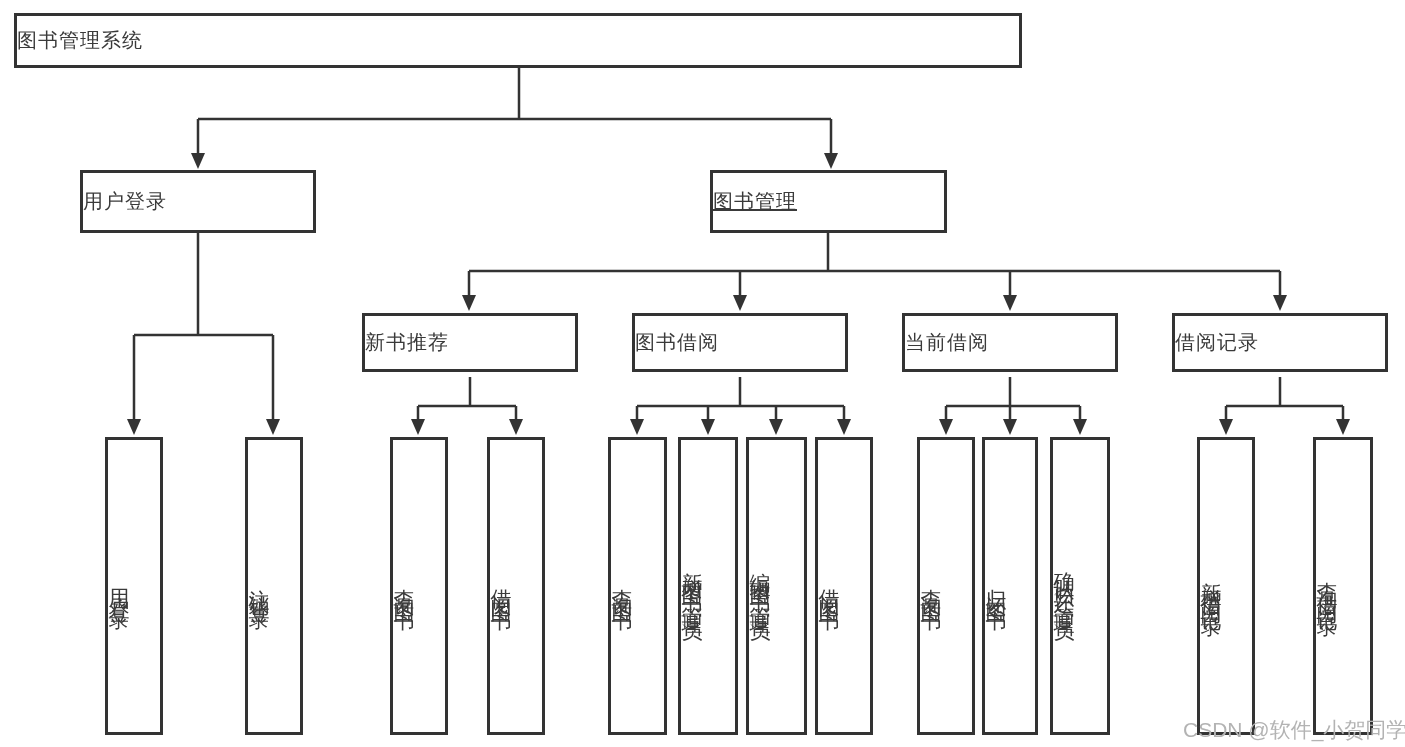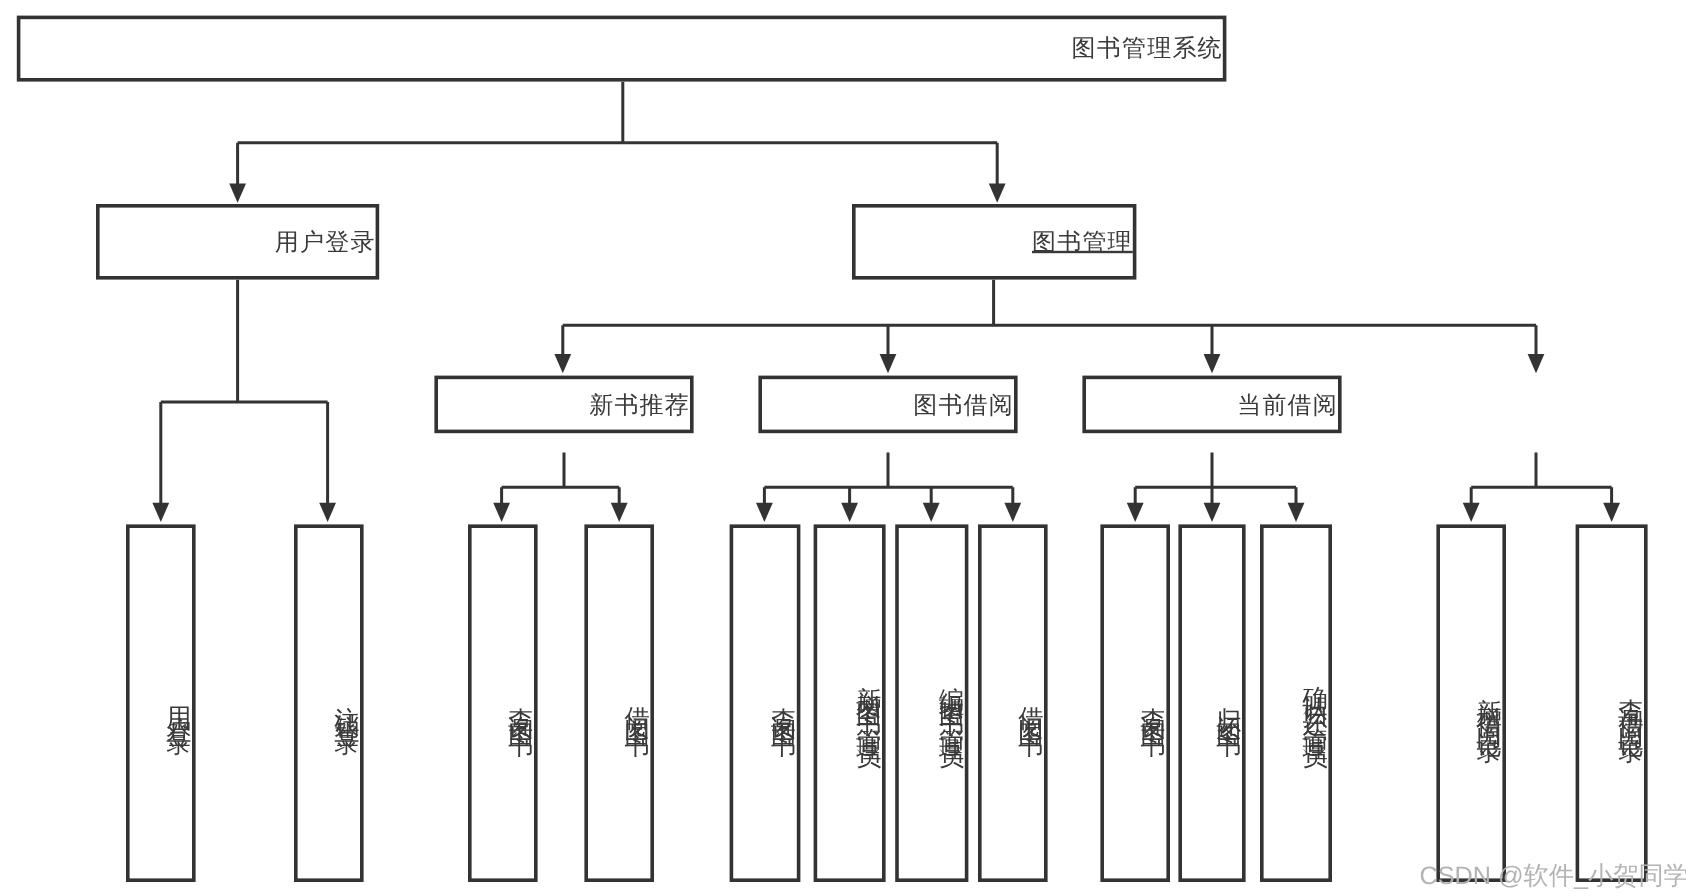--- a/index.html
+++ b/index.html
@@ -12,39 +12,39 @@
     overflow:hidden;
   }
   .connectors { position:absolute; left:0; top:0; z-index:0; }
   .box {
     position:absolute;
     box-sizing:border-box;
     border:3px solid #333333;
     background:#ffffff;
     display:flex;
     align-items:center;
-    justify-content:flex-end;
+    justify-content:flex-start;
     z-index:1;
   }
   .h-label { font-size:20px; letter-spacing:1px; white-space:nowrap; }
   .leaf .v-label {
     writing-mode:vertical-rl;
     text-orientation:mixed;
     font-size:21px;
     letter-spacing:7px;
     line-height:1.1;
     white-space:nowrap;
   }
   
   .n-root   { left:14px;  top:13px;  width:1008px; height:55px; }
   
   .n-login  { left:80px;  top:170px; width:236px;  height:63px; }
   .n-mgmt   { left:710px; top:170px; width:237px;  height:63px;text-decoration:underline; }
   
-  .lvl3     { top:313px; width:216px; height:48px; }
+  .lvl3     { top:313px; width:216px; height:59px; }
   .n-rec    { left:362px; }
   .n-borrow { left:632px; }
   .n-cur    { left:902px; }
   .n-rcd    { left:1172px; }
   
   .leaf     { top:437px; height:298px; }
   .l-userlogin   { left:105px;  width:58px; }
   .l-logout      { left:245px;  width:58px; }
   .l-query1      { left:390px;  width:58px; }
   .l-borrow1     { left:487px;  width:58px; }
@@ -124,20 +124,23 @@
 
   <div class="box lvl3 n-rec">
     <span class="h-label">新书推荐</span>
   </div>
   <div class="box lvl3 n-cur">
     <span class="h-label">当前借阅</span>
   </div>
   <div class="box lvl3 n-borrow">
     <span class="h-label">图书借阅</span>
   </div>
+  <div class="box lvl3 n-rcd">
+    <span class="h-label">借阅记录</span>
+  </div>
 
   <div class="box leaf l-userlogin">
     <span class="v-label">用户登录</span>
   </div>
   <div class="box leaf l-logout">
     <span class="v-label">注销登录</span>
   </div>
 
   <div class="box leaf l-query1">
     <span class="v-label">查询图书</span>

